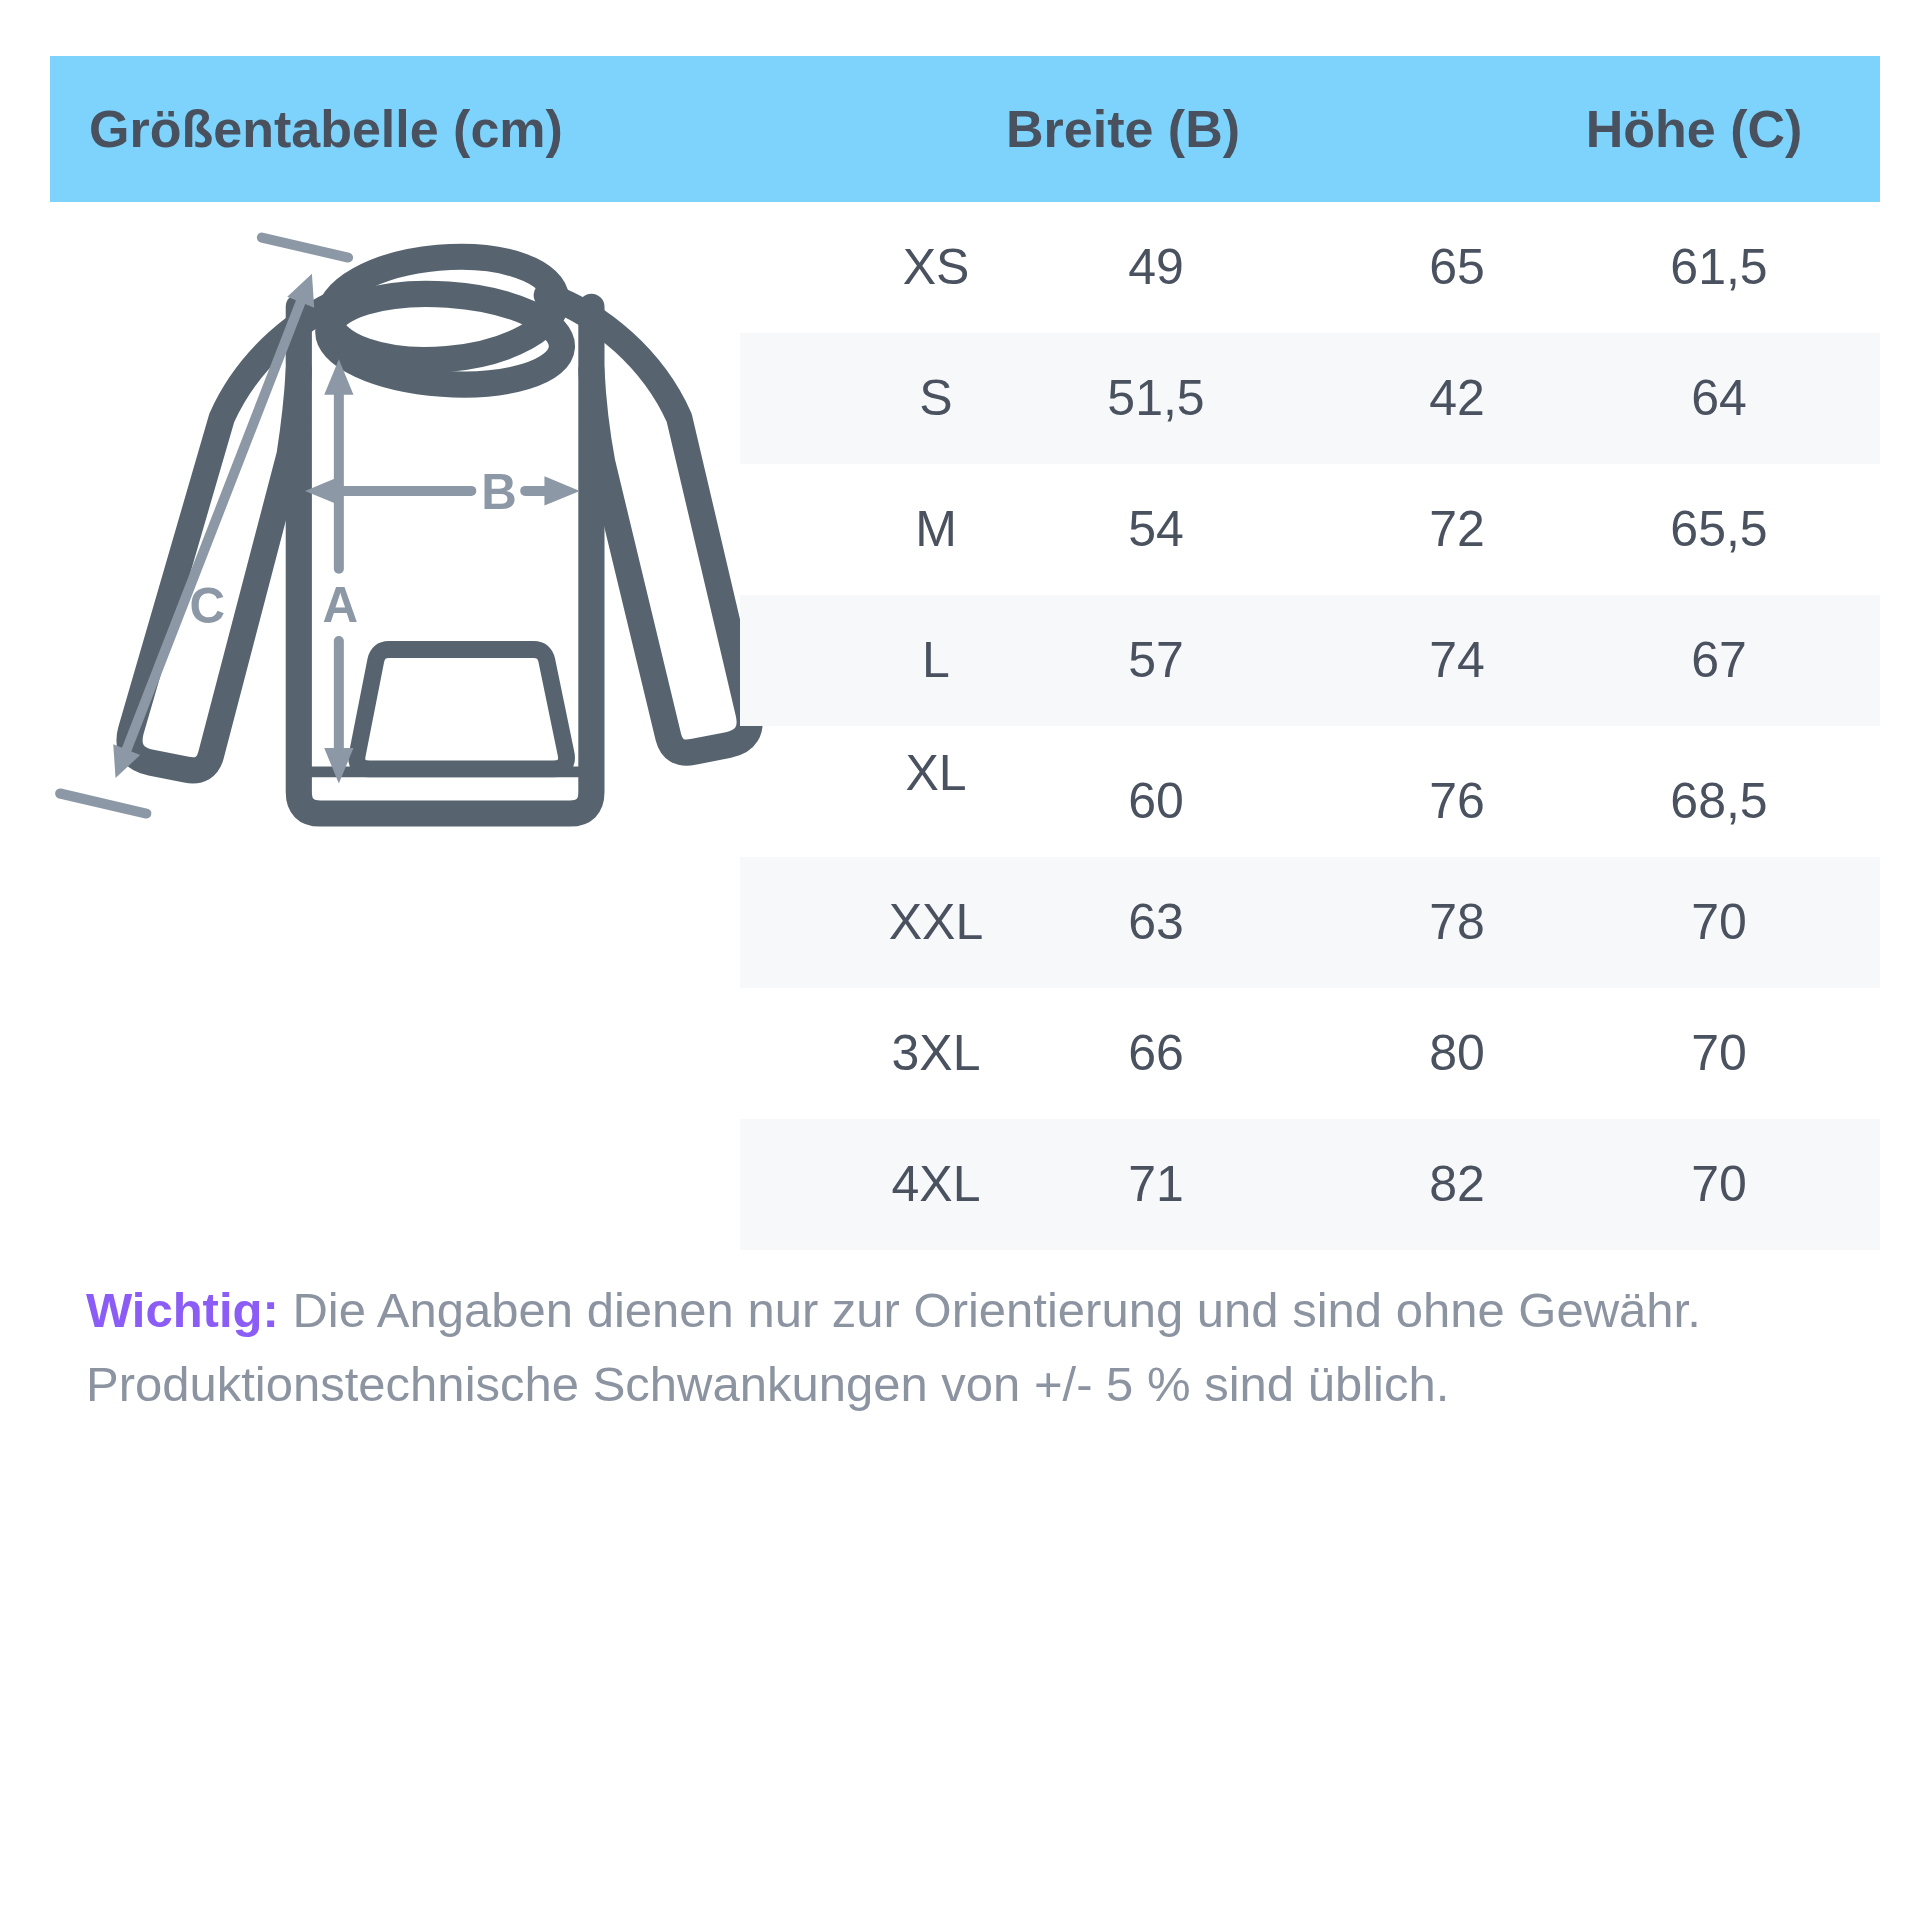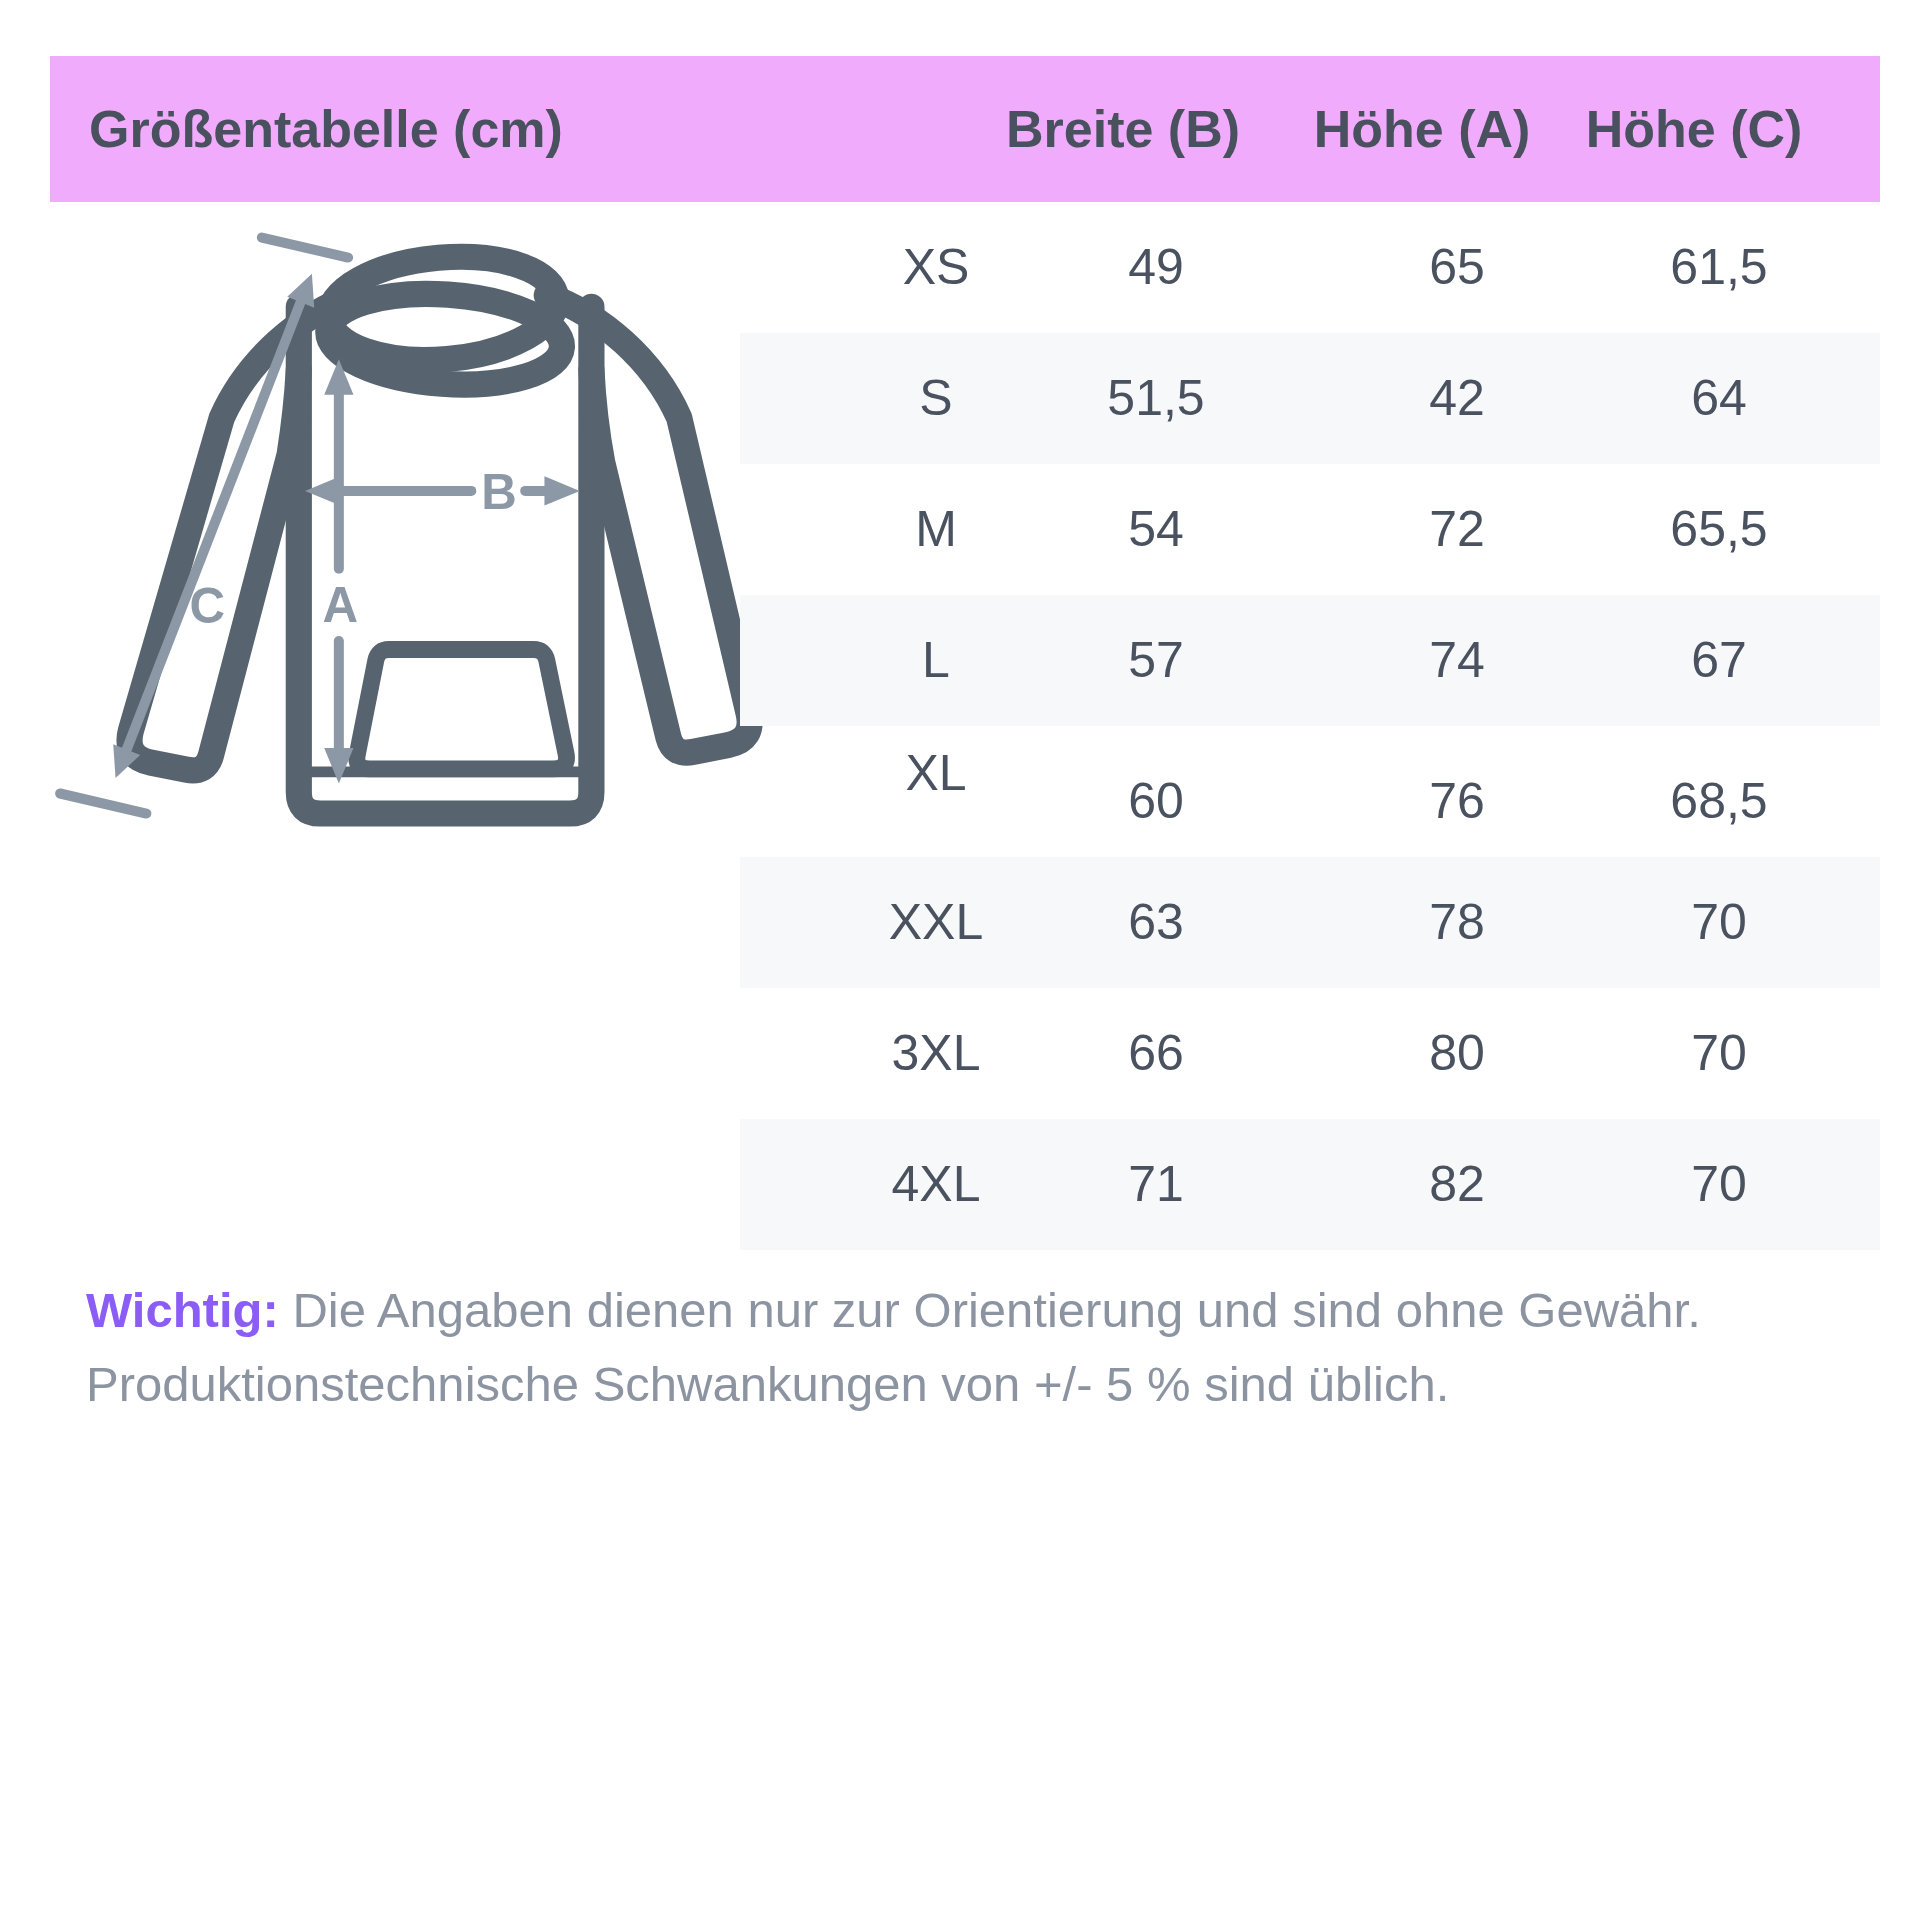--- a/index.html
+++ b/index.html
@@ -3,21 +3,21 @@
 <meta charset="utf-8">
 <style>
   html,body{margin:0;padding:0;}
   body{
     width:1926px;height:1926px;position:relative;background:#ffffff;
     font-family:"Liberation Sans", sans-serif;overflow:hidden;
   }
   
   .header-bar{
     position:absolute;left:50px;top:56px;width:1830px;height:146px;
-    background:#f0abfc;
+    background:#7dd3fc;
   }
   .header-title{
     position:absolute;left:39px;top:0;height:146px;line-height:146px;
     font-size:52px;font-weight:bold;color:#49515e;white-space:nowrap;
   }
   .header-col{
     position:absolute;top:0;height:146px;line-height:146px;
     font-size:52px;font-weight:bold;color:#49515e;white-space:nowrap;
     transform:translateX(-50%);
   }
@@ -42,21 +42,20 @@
   .footer-note b{font-weight:bold;color:#8b5cf6;}
   
   .diagram{position:absolute;left:46px;top:216px;width:732px;height:616px;}
 </style>
 </head>
 <body>
 
 <div class="header-bar">
   <div class="header-title">Größentabelle (cm)</div>
   <div class="header-col hcol-b">Breite (B)</div>
-  <div class="header-col hcol-h">Höhe (A)</div>
   <div class="header-col hcol-c">Höhe (C)</div>
 </div>
 
 <svg class="diagram" viewBox="0 0 950 800">
 
   <g stroke="#57646f" fill="none" stroke-width="34" stroke-linecap="round" stroke-linejoin="round">
 
     <path d="M328,118 L328,748 Q328,776 356,776 L680,776 Q708,776 708,748 L708,118"></path>
 
     <path d="M336,722 L700,722" stroke-width="14"></path>

